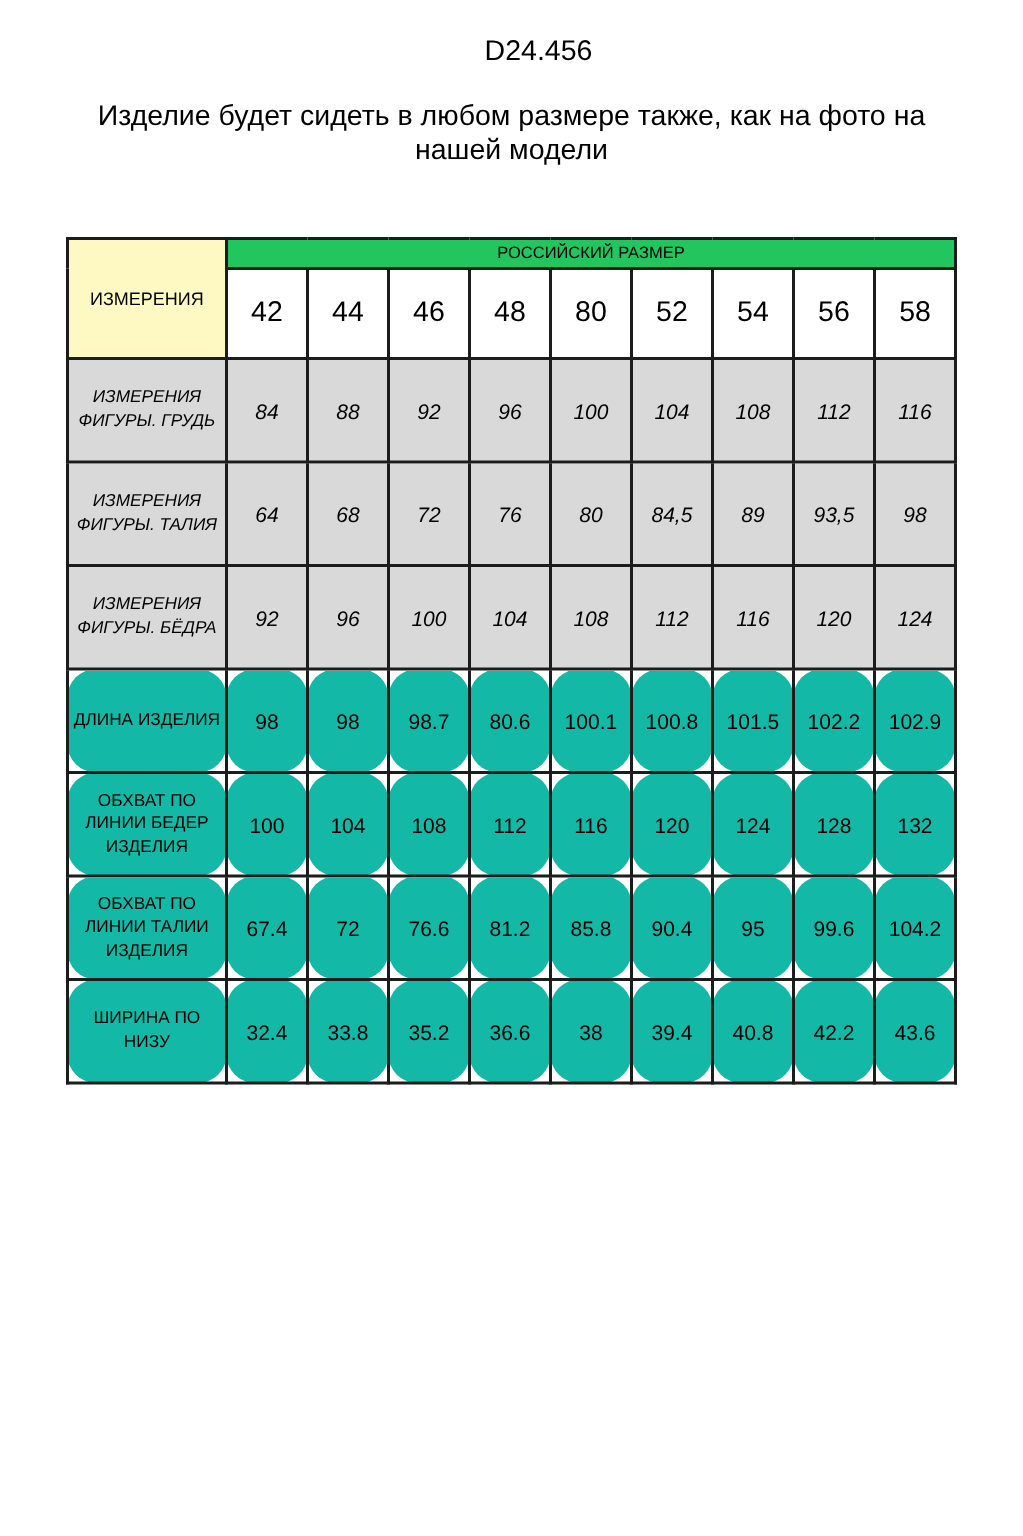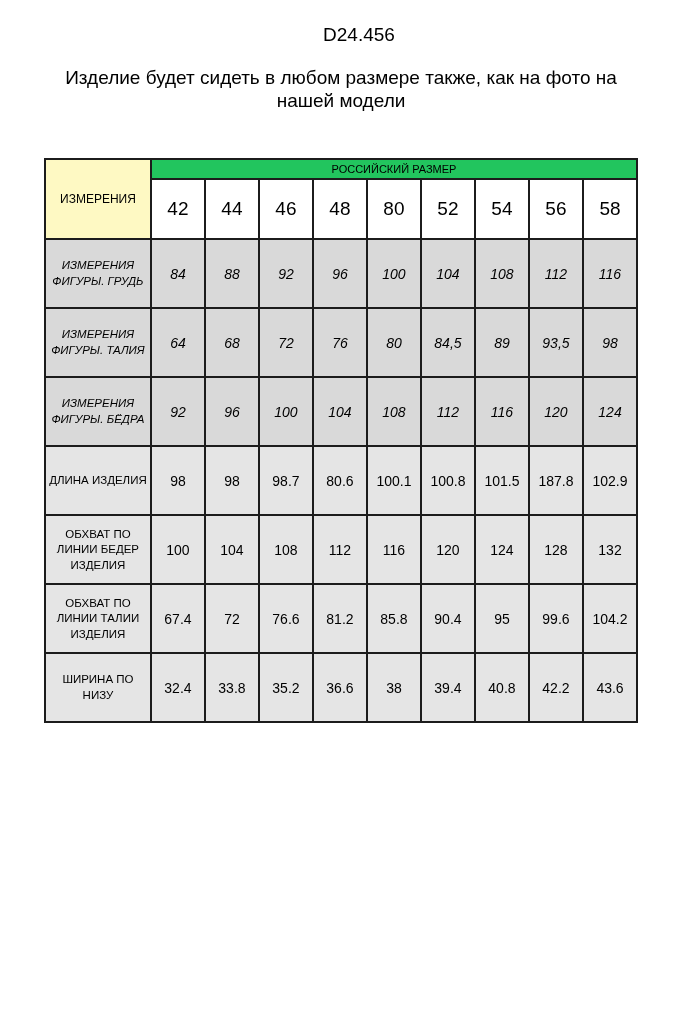--- a/index.html
+++ b/index.html
@@ -54,21 +54,21 @@
   }
   .col-measure { width: 106px; }
   .col-size { width: 54px; }
   .corner-cell { font-size: 12px; background: #fef9c3; }
   .group-cell { font-size: 11px; height: 20px; background: #22c55e; font-weight: 400; }
   .size-cell { font-size: 19px; font-weight: 700; height: 60px; background: #ffffff; }
   tr.body-row { height: 69px; }
   tr.body-row td.row-label { font-size: 11.5px; line-height: 1.35; }
   tr.body-row td.row-value { font-size: 14px; }
   tr.shaded td { background: #d9d9d9; font-style: italic; }
-  tr.plain td { background: #e5e5e5; font-style: normal; }
+  tr.plain td { background: #14b8a6; font-style: normal; border-radius: 19px; }
 </style>
 </head>
 <body>
 
 <div class="page">
 
 
   <div class="doc-article">D24.456</div>
 
   <div class="doc-subtitle">Изделие будет сидеть в любом размере также, как на фото на нашей модели</div>
@@ -142,21 +142,21 @@
         </tr>
         <tr class="body-row plain">
           <td class="row-label">ДЛИНА ИЗДЕЛИЯ</td>
           <td class="row-value">98</td>
           <td class="row-value">98</td>
           <td class="row-value">98.7</td>
           <td class="row-value">80.6</td>
           <td class="row-value">100.1</td>
           <td class="row-value">100.8</td>
           <td class="row-value">101.5</td>
-          <td class="row-value">187.8</td>
+          <td class="row-value">102.2</td>
           <td class="row-value">102.9</td>
         </tr>
         <tr class="body-row plain">
           <td class="row-label">ОБХВАТ ПО ЛИНИИ БЕДЕР ИЗДЕЛИЯ</td>
           <td class="row-value">100</td>
           <td class="row-value">104</td>
           <td class="row-value">108</td>
           <td class="row-value">112</td>
           <td class="row-value">116</td>
           <td class="row-value">120</td>

